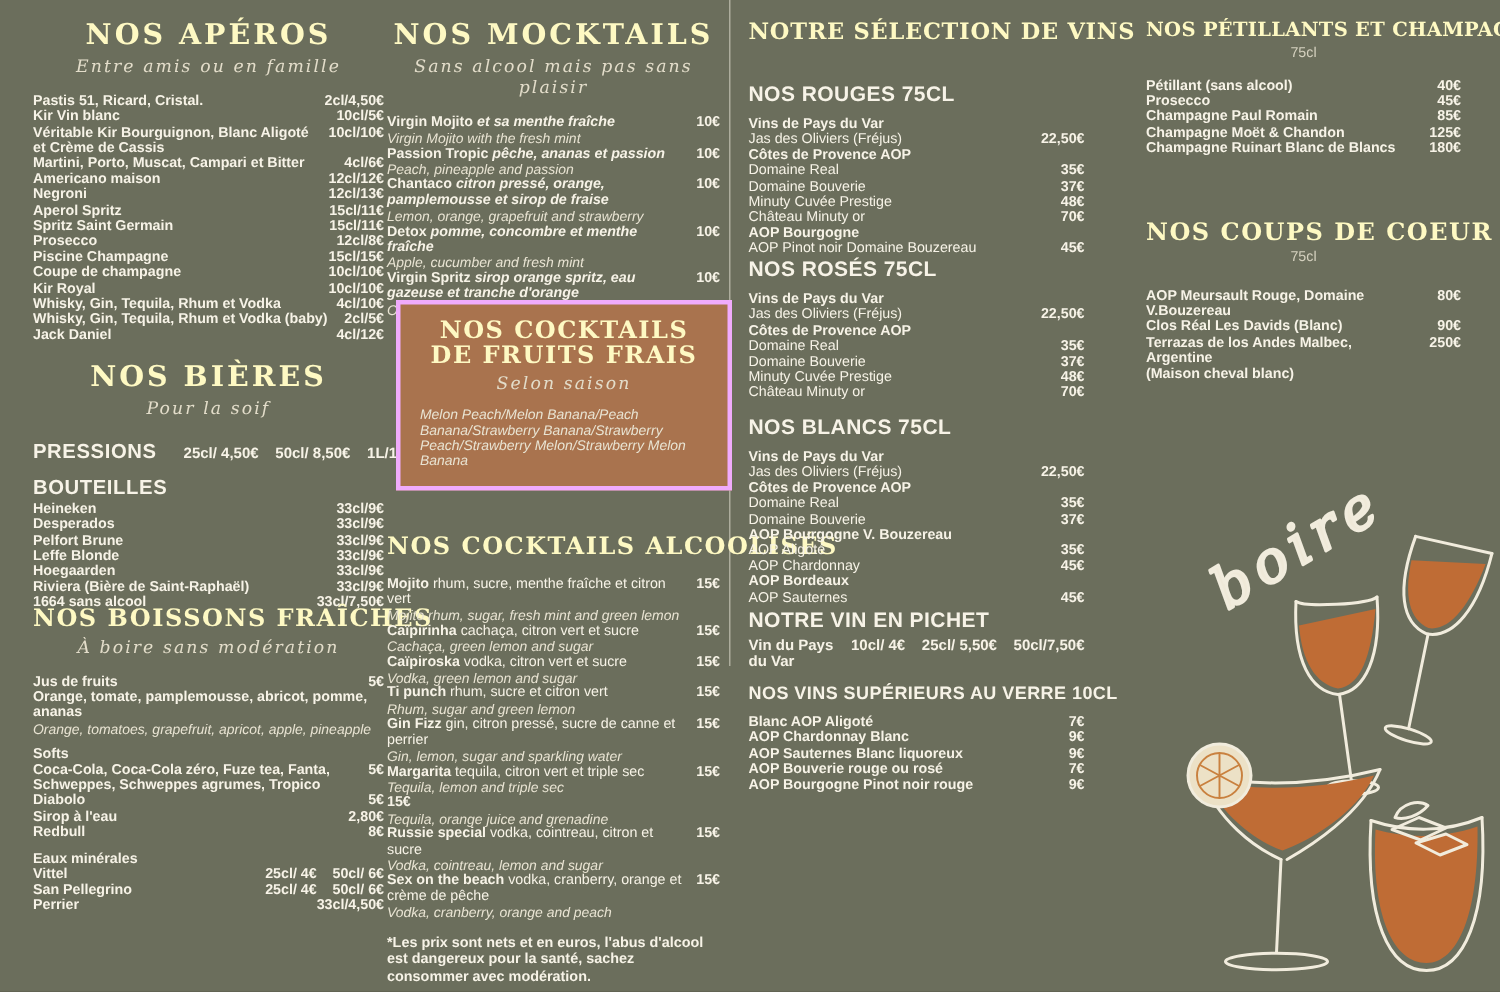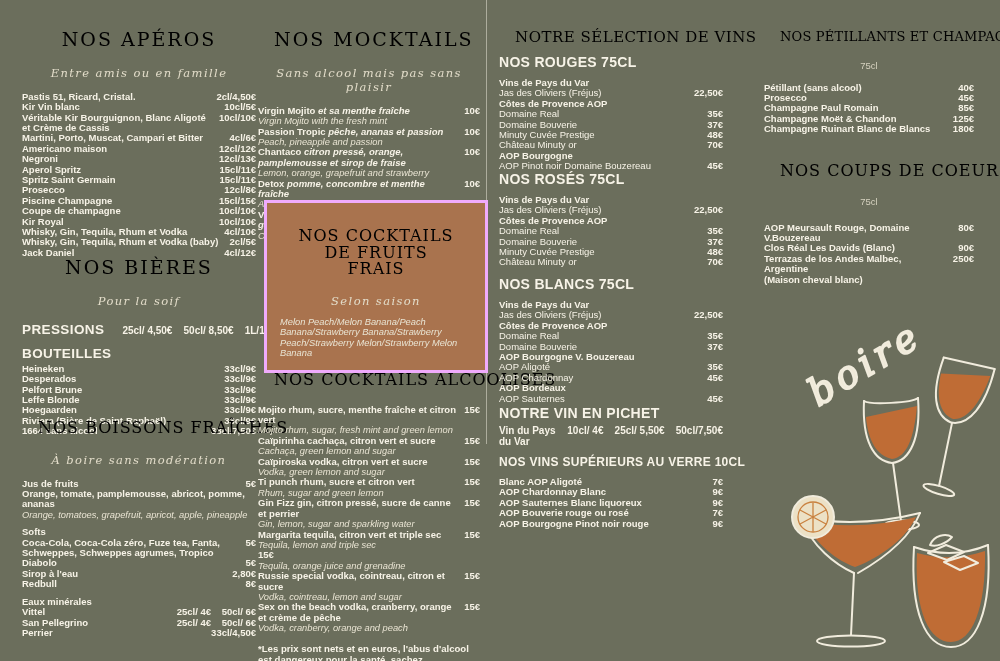--- a/index.html
+++ b/index.html
@@ -9,41 +9,41 @@
     font-family:"Liberation Sans",sans-serif;
   }
   .col{position:absolute;top:14px;}
   #col1{left:22px;width:234px;height:640px;}
   #col2{left:258px;width:222px;height:640px;}
   #col3{left:499px;width:224px;height:640px;}
   #col4{left:764px;width:210px;height:640px;}
   .sec{position:absolute;left:0;right:0;}
 
   .sec-title{
-    font-family:"DejaVu Serif","Liberation Serif",serif;font-weight:400;
-    text-align:center;color:#000000;letter-spacing:2px;font-size:19px;
-    margin:16px;line-height:1.04;white-space:nowrap;
+    font-family:"DejaVu Serif","Liberation Serif",serif;font-weight:700;
+    text-align:center;color:#fef9c3;letter-spacing:2px;font-size:19px;
+    margin:0;line-height:1.04;white-space:nowrap;
   }
   .sec-title.wrap{white-space:normal;}
   .sec-title.md{font-size:16px;letter-spacing:1px;}
   .sec-title.sm{font-size:15px;letter-spacing:.5px;}
   .sec-title.xs{font-size:13px;letter-spacing:.2px;}
   .script-sub{
     font-family:"DejaVu Serif","Liberation Serif",serif;font-style:italic;
     text-align:center;color:#e3ddca;font-size:11.5px;letter-spacing:1.4px;margin-top:3px;
   }
   .plain-sub{text-align:center;color:#d5d1bf;font-size:9.5px;margin-top:2px;}
 
   .items{margin-top:12px;}
   .row{font-size:9.5px;line-height:10.4px;margin:0;}
   .row.gap{margin-top:7px;}
   .line{display:flex;justify-content:space-between;align-items:flex-start;gap:8px;}
   .txt{flex:1 1 auto;}
   .nm{font-weight:700;}
-  .sub{font-weight:700;}
+  .sub{font-weight:400;}
   .ital-sub .sub{font-style:italic;font-weight:600;}
   .pr{font-weight:700;white-space:pre;flex:0 0 auto;text-align:right;}
   .desc{font-weight:700;}
   .en{font-style:italic;font-weight:400;color:#e9e4d3;font-size:9.3px;}
 
   .block-head{font-weight:700;font-size:13.5px;letter-spacing:.4px;margin:0;}
   .wine-head{font-weight:700;font-size:14px;letter-spacing:.3px;margin:0;white-space:nowrap;}
   .wine-head.long{font-size:12px;}
   .wine .items{margin-top:8px;}
   .wine .row .nm{font-weight:400;}

